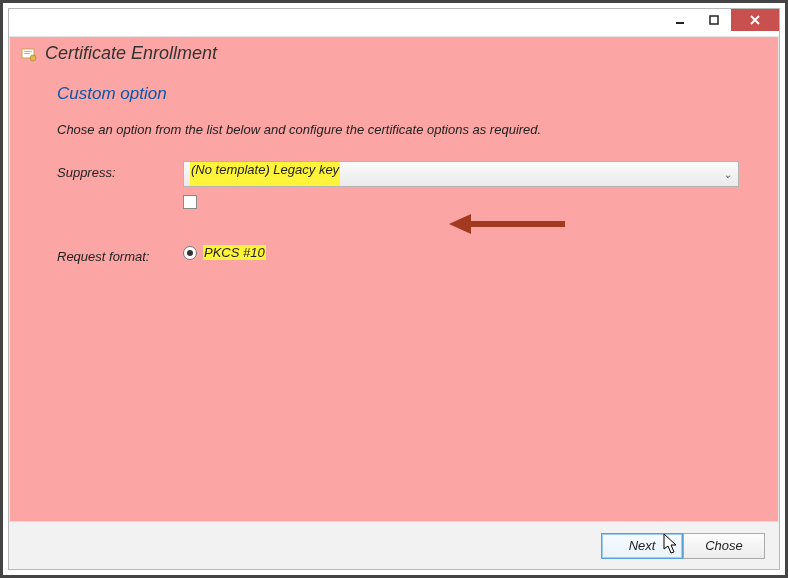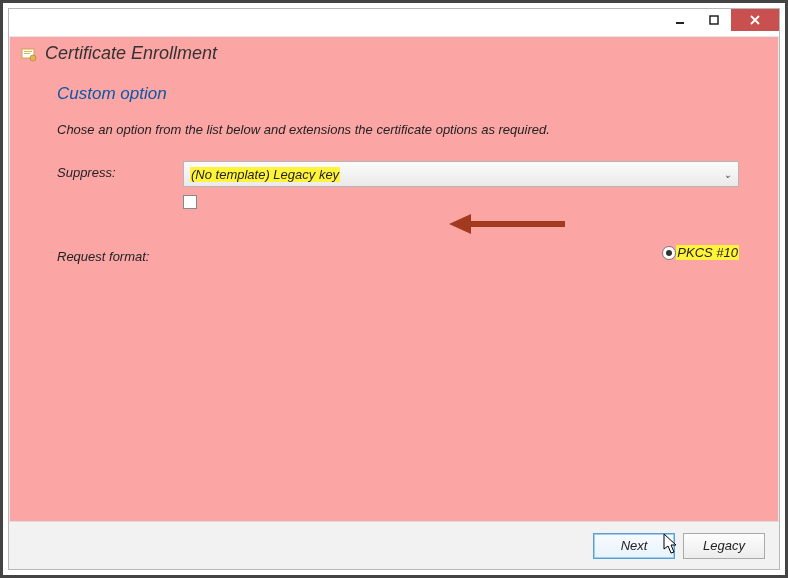--- a/index.html
+++ b/index.html
@@ -100,21 +100,20 @@
   }
   .form-control-col {
     flex: 1;
   }
   .dropdown {
     width: 100%;
     height: 26px;
     border: 1px solid #b5b5b5;
     background: linear-gradient(#fbfbfb,#eaeaea);
     display: flex;
-    align-items: center;
     padding: 0 22px 0 6px;
     position: relative;
     font-size: 13px;
   }
   .dropdown .chev {
     position: absolute;
     right: 6px;
     top: 50%;
     transform: translateY(-50%);
     font-size: 10px;
@@ -128,23 +127,22 @@
     margin-top: 8px;
   }
   .checkbox {
     width: 14px; height: 14px;
     border: 1px solid #888;
     background: #fff;
   }
   .radio-row {
     display: flex;
     align-items: center;
-    gap: 0;
+    gap: 6px;
     margin-bottom: 6px;
-    justify-content: flex-end;
   }
   .radio {
     width: 14px; height: 14px;
     border: 1px solid #777;
     border-radius: 50%;
     background: #fff;
     display: flex;
     align-items: center;
     justify-content: center;
   }
@@ -164,21 +162,20 @@
     top: 133px;
     pointer-events: none;
   }
   .footer {
     border-top: 1px solid #ddd;
     background: #f2f2f2;
     height: 48px;
     display: flex;
     justify-content: flex-end;
     align-items: center;
-    gap: 8px;
     padding: 1px 14px;
   }
   .btn {
     min-width: 82px;
     height: 26px;
     border: 1px solid #aaa;
     background: linear-gradient(#fdfdfd,#ececec);
     font-size: 13px;
     display: flex;
     align-items: center;
@@ -229,21 +226,21 @@
           <rect x="3" y="5" width="8" height="1" fill="#d9b75f"></rect>
           <rect x="3" y="7" width="6" height="1" fill="#d9b75f"></rect>
           <circle cx="12" cy="12" r="3" fill="#e2b84d" stroke="#a07c20" stroke-width="0.6"></circle>
         </svg>
       </span>
       <div class="header-title">Certificate Enrollment</div>
     </div>
 
     <div class="content">
       <div class="section-title">Custom option</div>
-      <div class="instruction">Chose an option from the list below and extensions the certificate options as required.</div>
+      <div class="instruction">Chose an option from the list below and configure the certificate options as required.</div>
 
       <div class="form-row">
         <div class="form-label">Suppress:</div>
         <div class="form-control-col">
           <div class="dropdown">
             <span class="hl">(No template) Legacy key</span>
             <span class="chev">⌄</span>
           </div>
           <div class="checkbox-row">
             <div class="checkbox"></div>
@@ -268,21 +265,21 @@
           <polygon points="2,13 24,3 24,23" fill="#a23a1f"></polygon>
         </svg>
       </div>
     </div>
 
     <div class="footer">
       <div class="btn primary">
         <span>Next</span>
       </div>
       <div class="btn">
-        <span>Legacy</span>
+        <span>Chose</span>
       </div>
     </div>
 
     <div class="cursor">
       <svg width="16" height="22" viewBox="0 0 16 22">
         <path d="M1 1 L1 16 L5 13 L8 20 L11 19 L8 12 L13 12 Z" fill="#fff" stroke="#000" stroke-width="1"></path>
       </svg>
     </div>
 
   </div>

